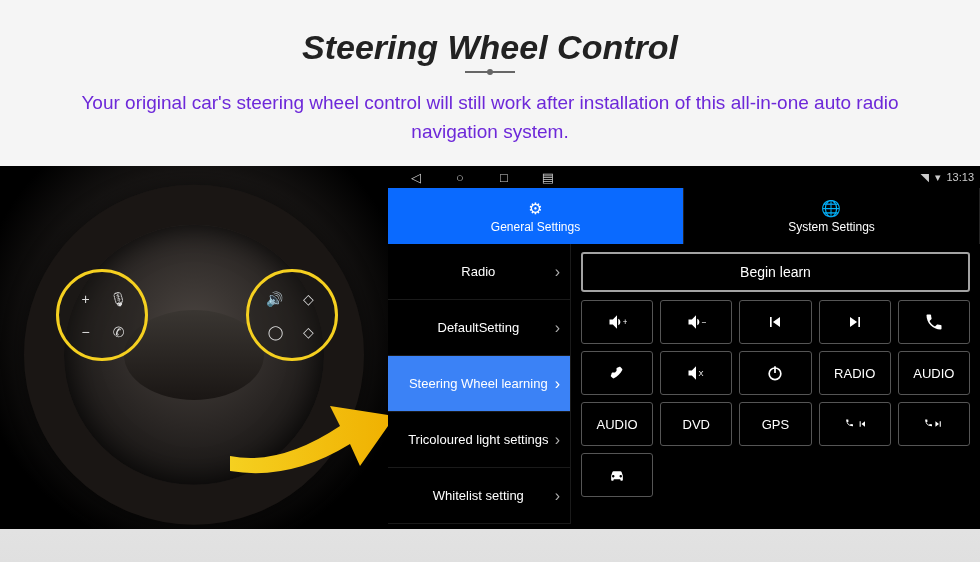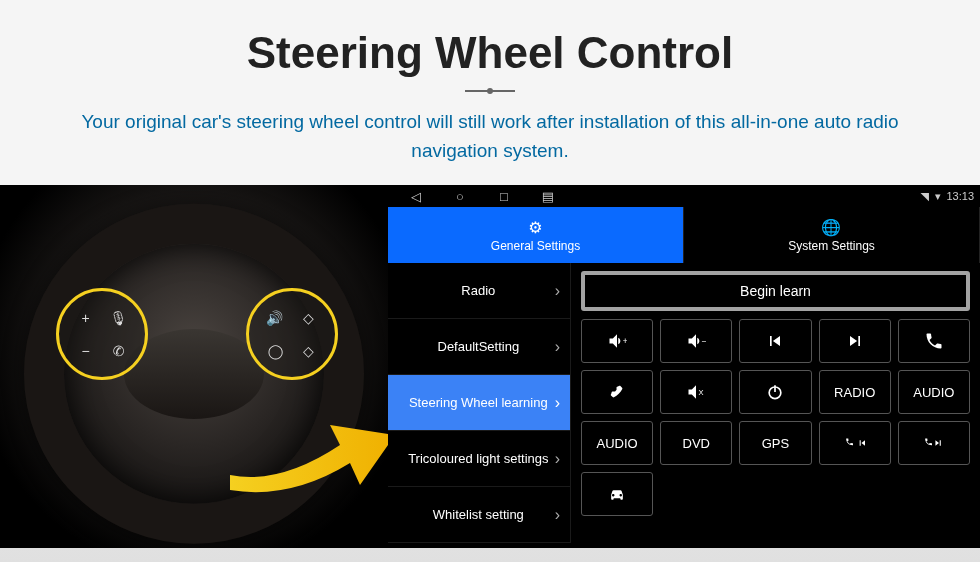--- a/index.html
+++ b/index.html
@@ -8,44 +8,45 @@
     height: 562px;
     font-family: Arial, sans-serif;
     background: linear-gradient(to bottom, #f5f5f5 0%, #f5f5f5 40%, #e0e0e0 100%);
     overflow: hidden;
   }
   .header {
     text-align: center;
     padding: 28px 40px 20px;
   }
   .title {
-    font-size: 44px;
+    font-size: 34px;
     font-weight: bold;
     color: #222;
-    margin-bottom: 12px;
+    margin-bottom: 4px;
+    font-style: italic;
   }
   .divider {
     width: 50px;
     height: 2px;
     background: #666;
     margin: 0 auto 16px;
     position: relative;
   }
   .divider::after {
     content: "";
     position: absolute;
     width: 6px; height: 6px;
     background: #666;
     border-radius: 50%;
     left: 50%; top: 50%;
     transform: translate(-50%, -50%);
   }
   .subtitle {
     font-size: 19px;
-    color: #0369a1;
+    color: #6d28d9;
     line-height: 1.5;
     max-width: 880px;
     margin: 0 auto;
   }
   .content {
     display: flex;
     height: 363px;
     background: #000;
   }
   
@@ -167,21 +168,21 @@
   .menuitem.active .chev { color: #fff; }
   .main {
     flex: 1;
     padding: 8px 10px;
     display: flex;
     flex-direction: column;
     gap: 8px;
   }
   .begin {
     height: 40px;
-    border: 4px solid #a3a3a3;
+    border: 2px solid #a3a3a3;
     border-radius: 3px;
     display: flex;
     align-items: center;
     justify-content: center;
     color: #fff;
     font-size: 14px;
   }
   .grid {
     display: grid;
     grid-template-columns: repeat(5, 1fr);

